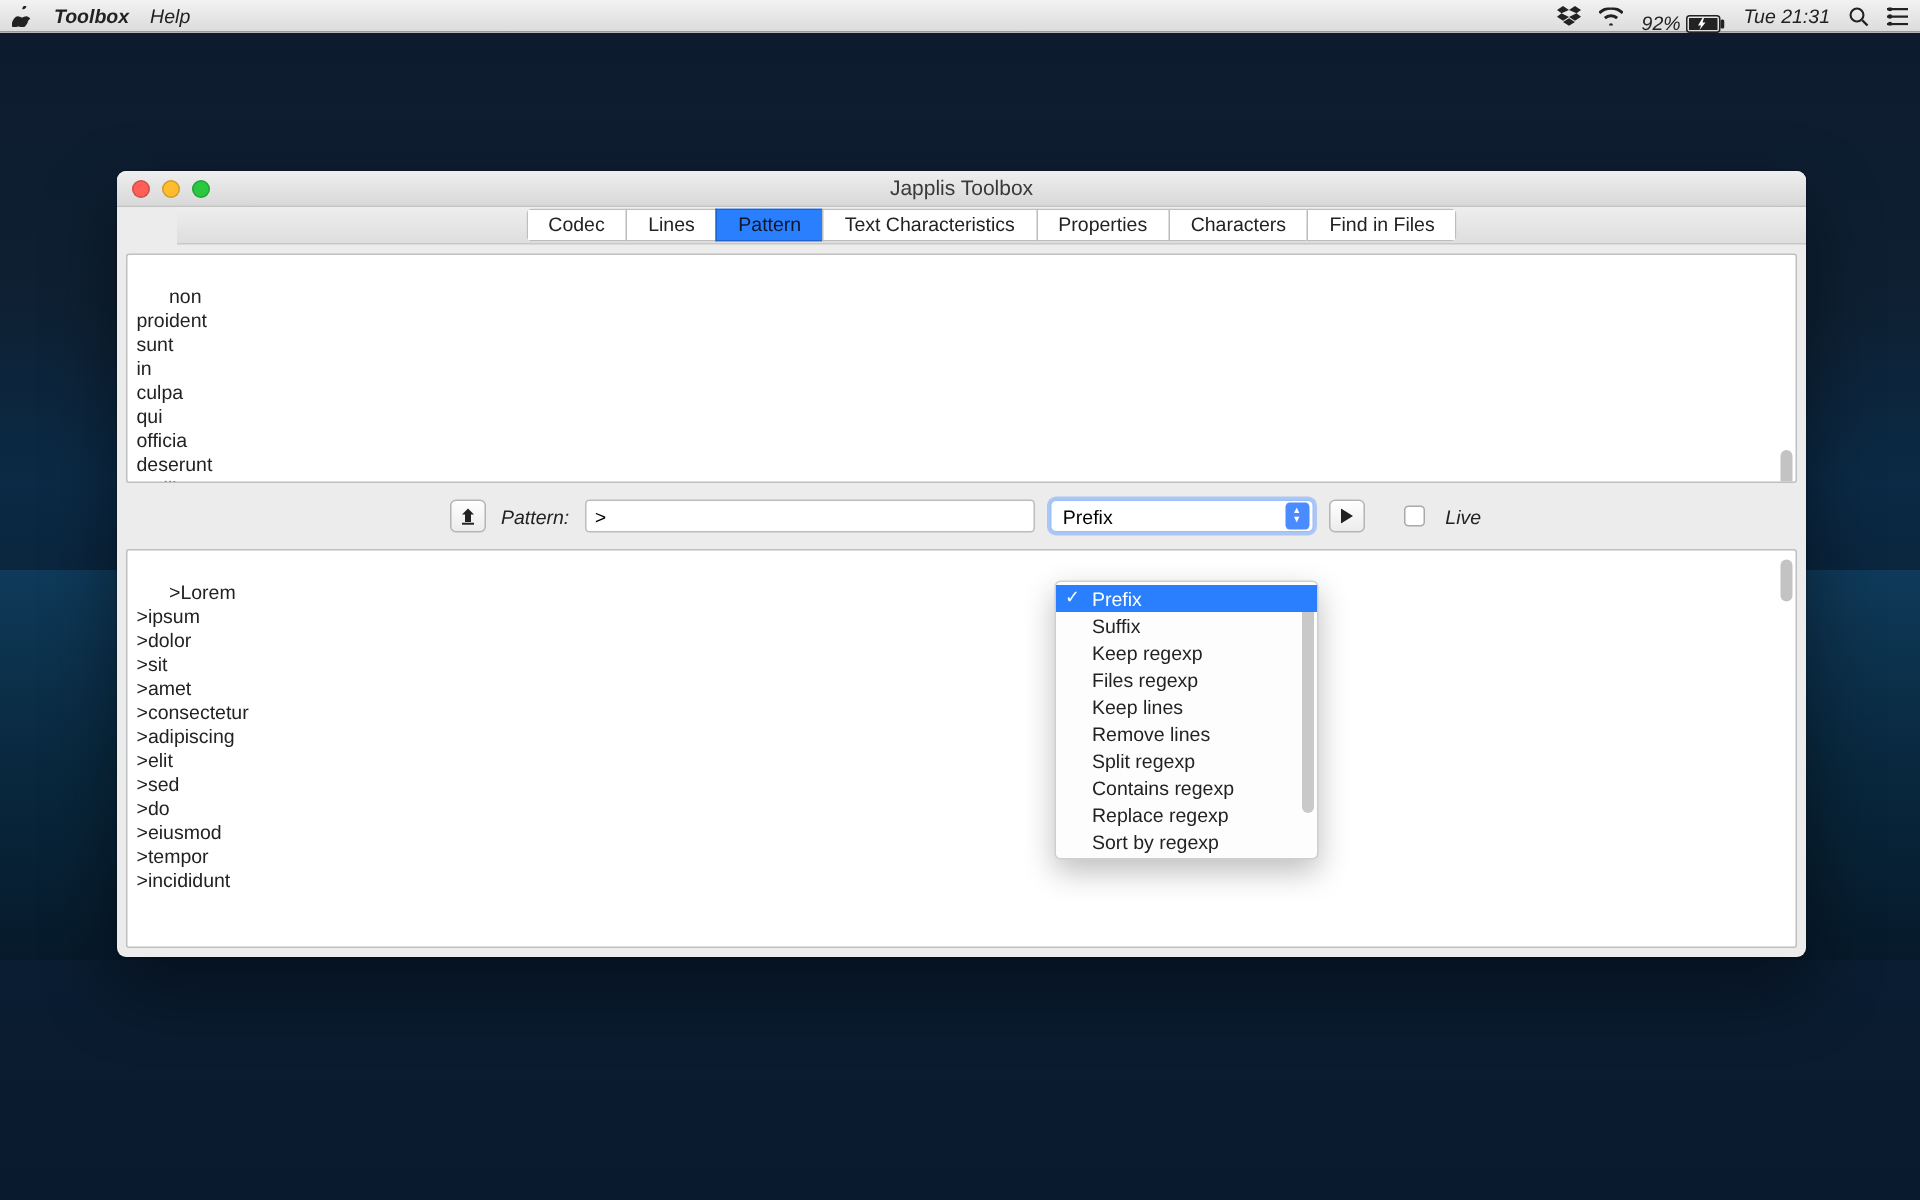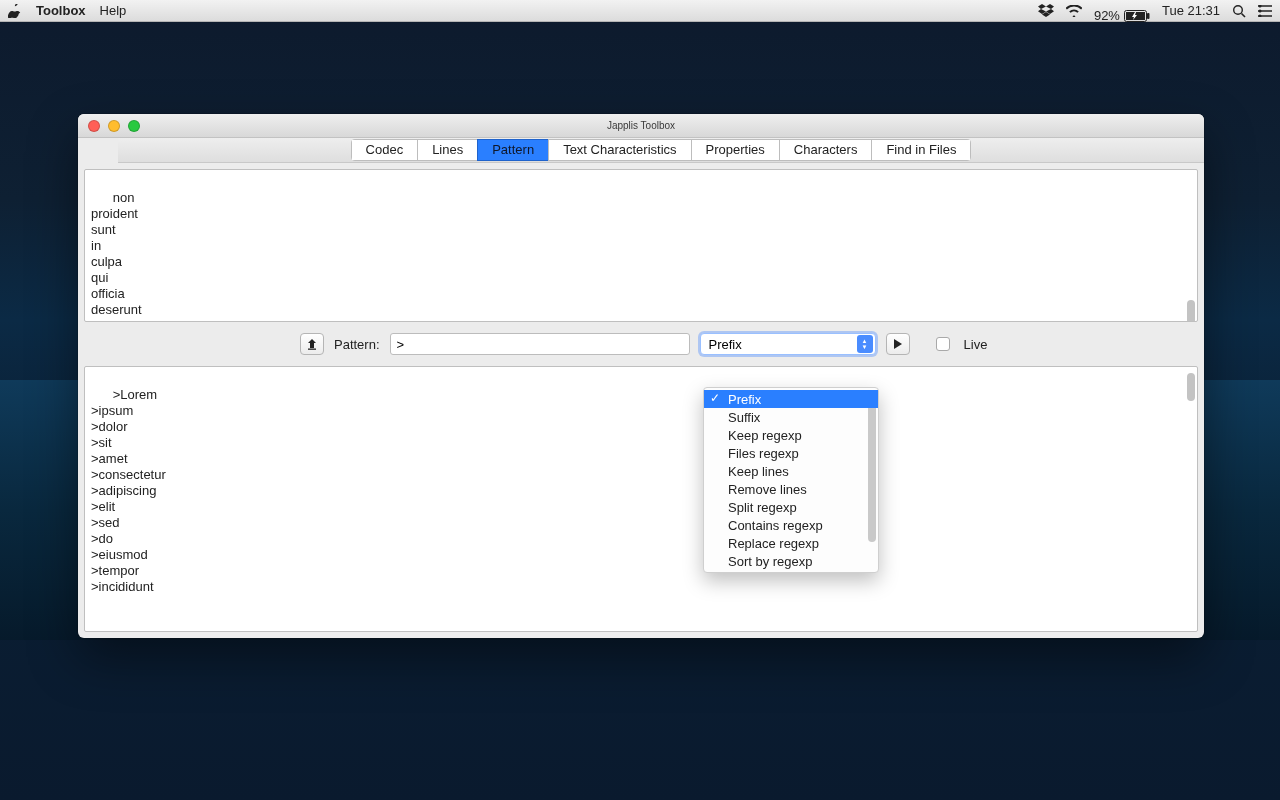--- a/index.html
+++ b/index.html
@@ -13,20 +13,21 @@
   .menubar {
     height: 22px;
     background: linear-gradient(to bottom, #f2f2f2, #dcdcdc);
     border-bottom: 1px solid #b5b5b5;
     display: flex;
     align-items: center;
     padding: 0 8px;
     color: #222;
     font-size: 13px;
     justify-content: space-between;
+    font-style: italic;
   }
   .menubar-left, .menubar-right { display: flex; align-items: center; gap: 14px; }
   .menubar-left .app-name { font-weight: 600; }
   .menubar-right { gap: 12px; }
   .menubar-right .status-item { display: flex; align-items: center; gap: 4px; margin-top: 10px; }
   .mb-icon { display: inline-flex; align-items: center; justify-content: center; }
 
   
   .window {
     position: absolute;
@@ -43,21 +44,21 @@
     background: linear-gradient(to bottom, #efefef, #d8d8d8);
     border-bottom: 1px solid #c2c2c2;
     display: flex; align-items: center; justify-content: center;
     position: relative;
   }
   .traffic { position: absolute; left: 10px; top: 6px; display: flex; gap: 8px; }
   .tl { width: 12px; height: 12px; border-radius: 50%; border: 0.5px solid rgba(0,0,0,.18); }
   .tl.red { background: #ff5f57; }
   .tl.yel { background: #ffbd2e; }
   .tl.grn { background: #28c940; }
-  .wtitle { font-size: 10px; color: #3a3a3a; }
+  .wtitle { font-size: 14px; color: #3a3a3a; }
 
   
   .tabbar {
     height: 28px;
     background: linear-gradient(to bottom, #eeeeee, #dedede);
     border-bottom: 1px solid #c8c8c8;
     display: flex; align-items: center; justify-content: center;
     gap: 0;
     margin-left: 40px;
   }
@@ -117,21 +118,21 @@
     position: relative;
   }
   .sqbtn {
     width: 24px; height: 22px;
     background: linear-gradient(to bottom, #ffffff, #ececec);
     border: 1px solid #b5b5b5;
     border-radius: 4px;
     display: flex; align-items: center; justify-content: center;
     cursor: pointer;
   }
-  .label { color: #222; font-size: 13px; }
+  .label { color: #222; font-size: 13px; font-style: italic; }
   .pattern-input {
     width: 300px; height: 22px;
     border: 1px solid #bcbcbc; border-radius: 3px;
     padding: 0 6px; font-size: 13px; background: #fff;
   }
   .combo {
     position: relative;
     width: 176px; height: 22px;
     background: #ffffff;
     border: 1px solid #9ac0ff;

